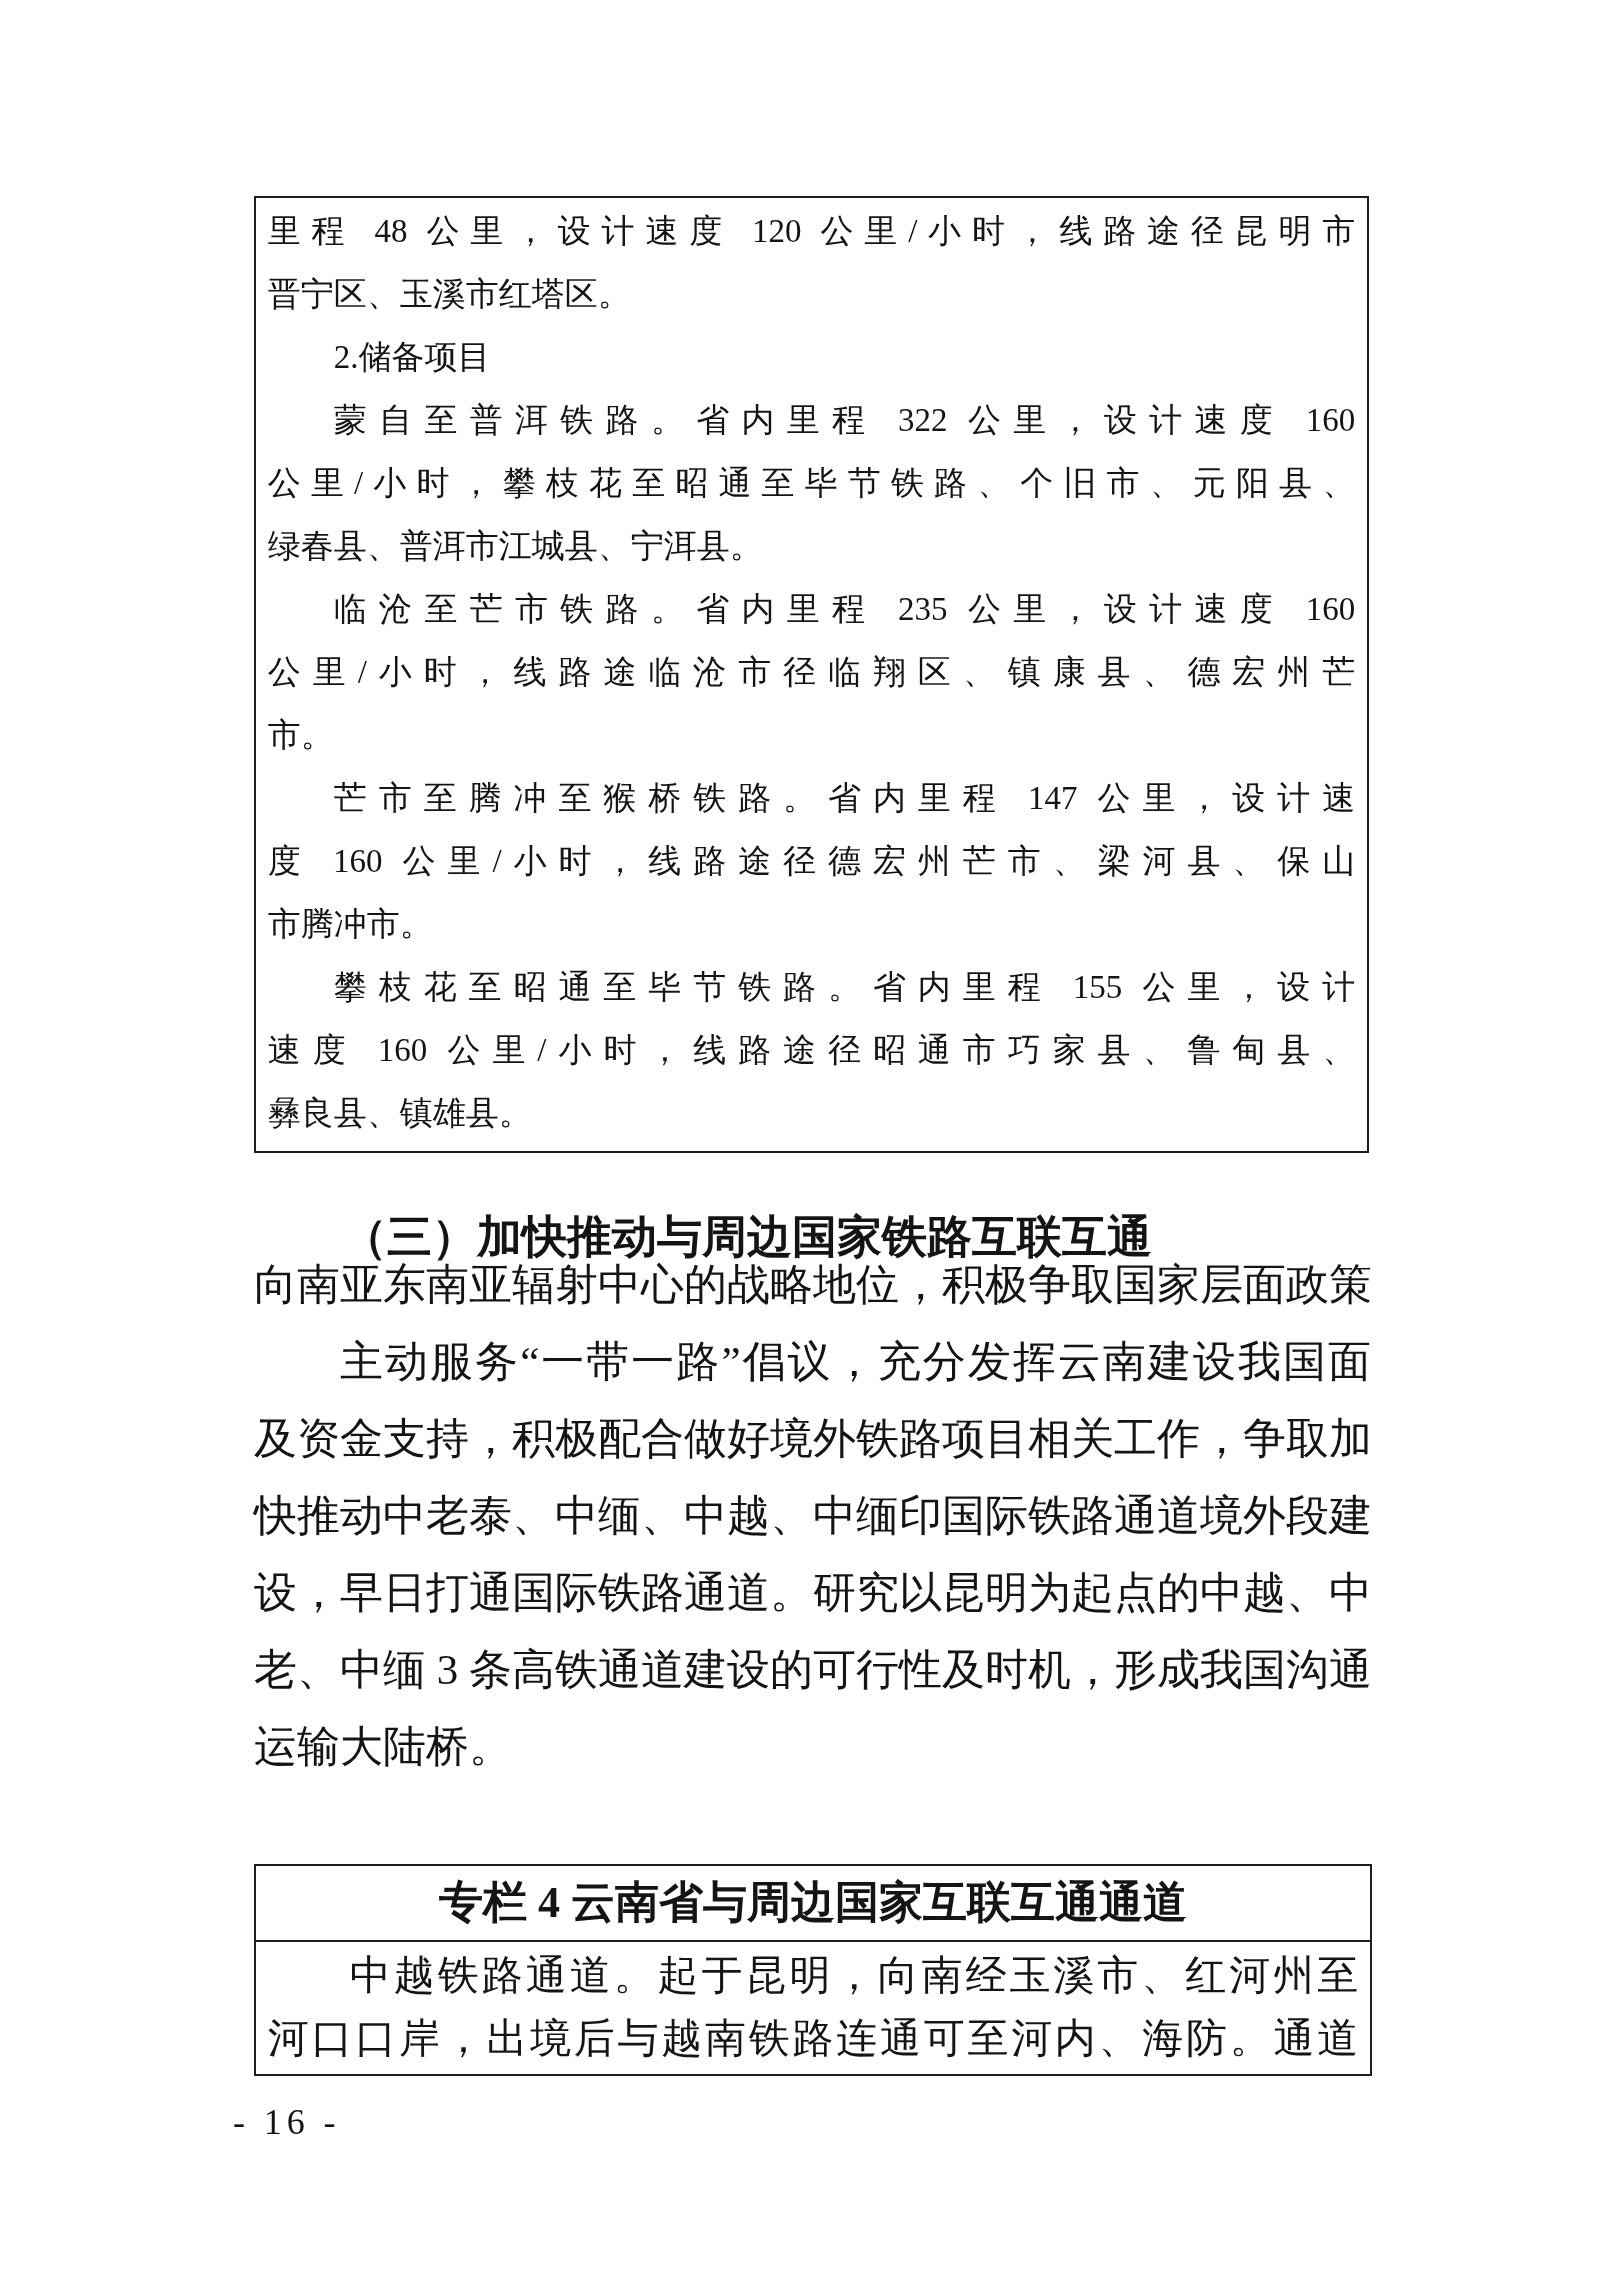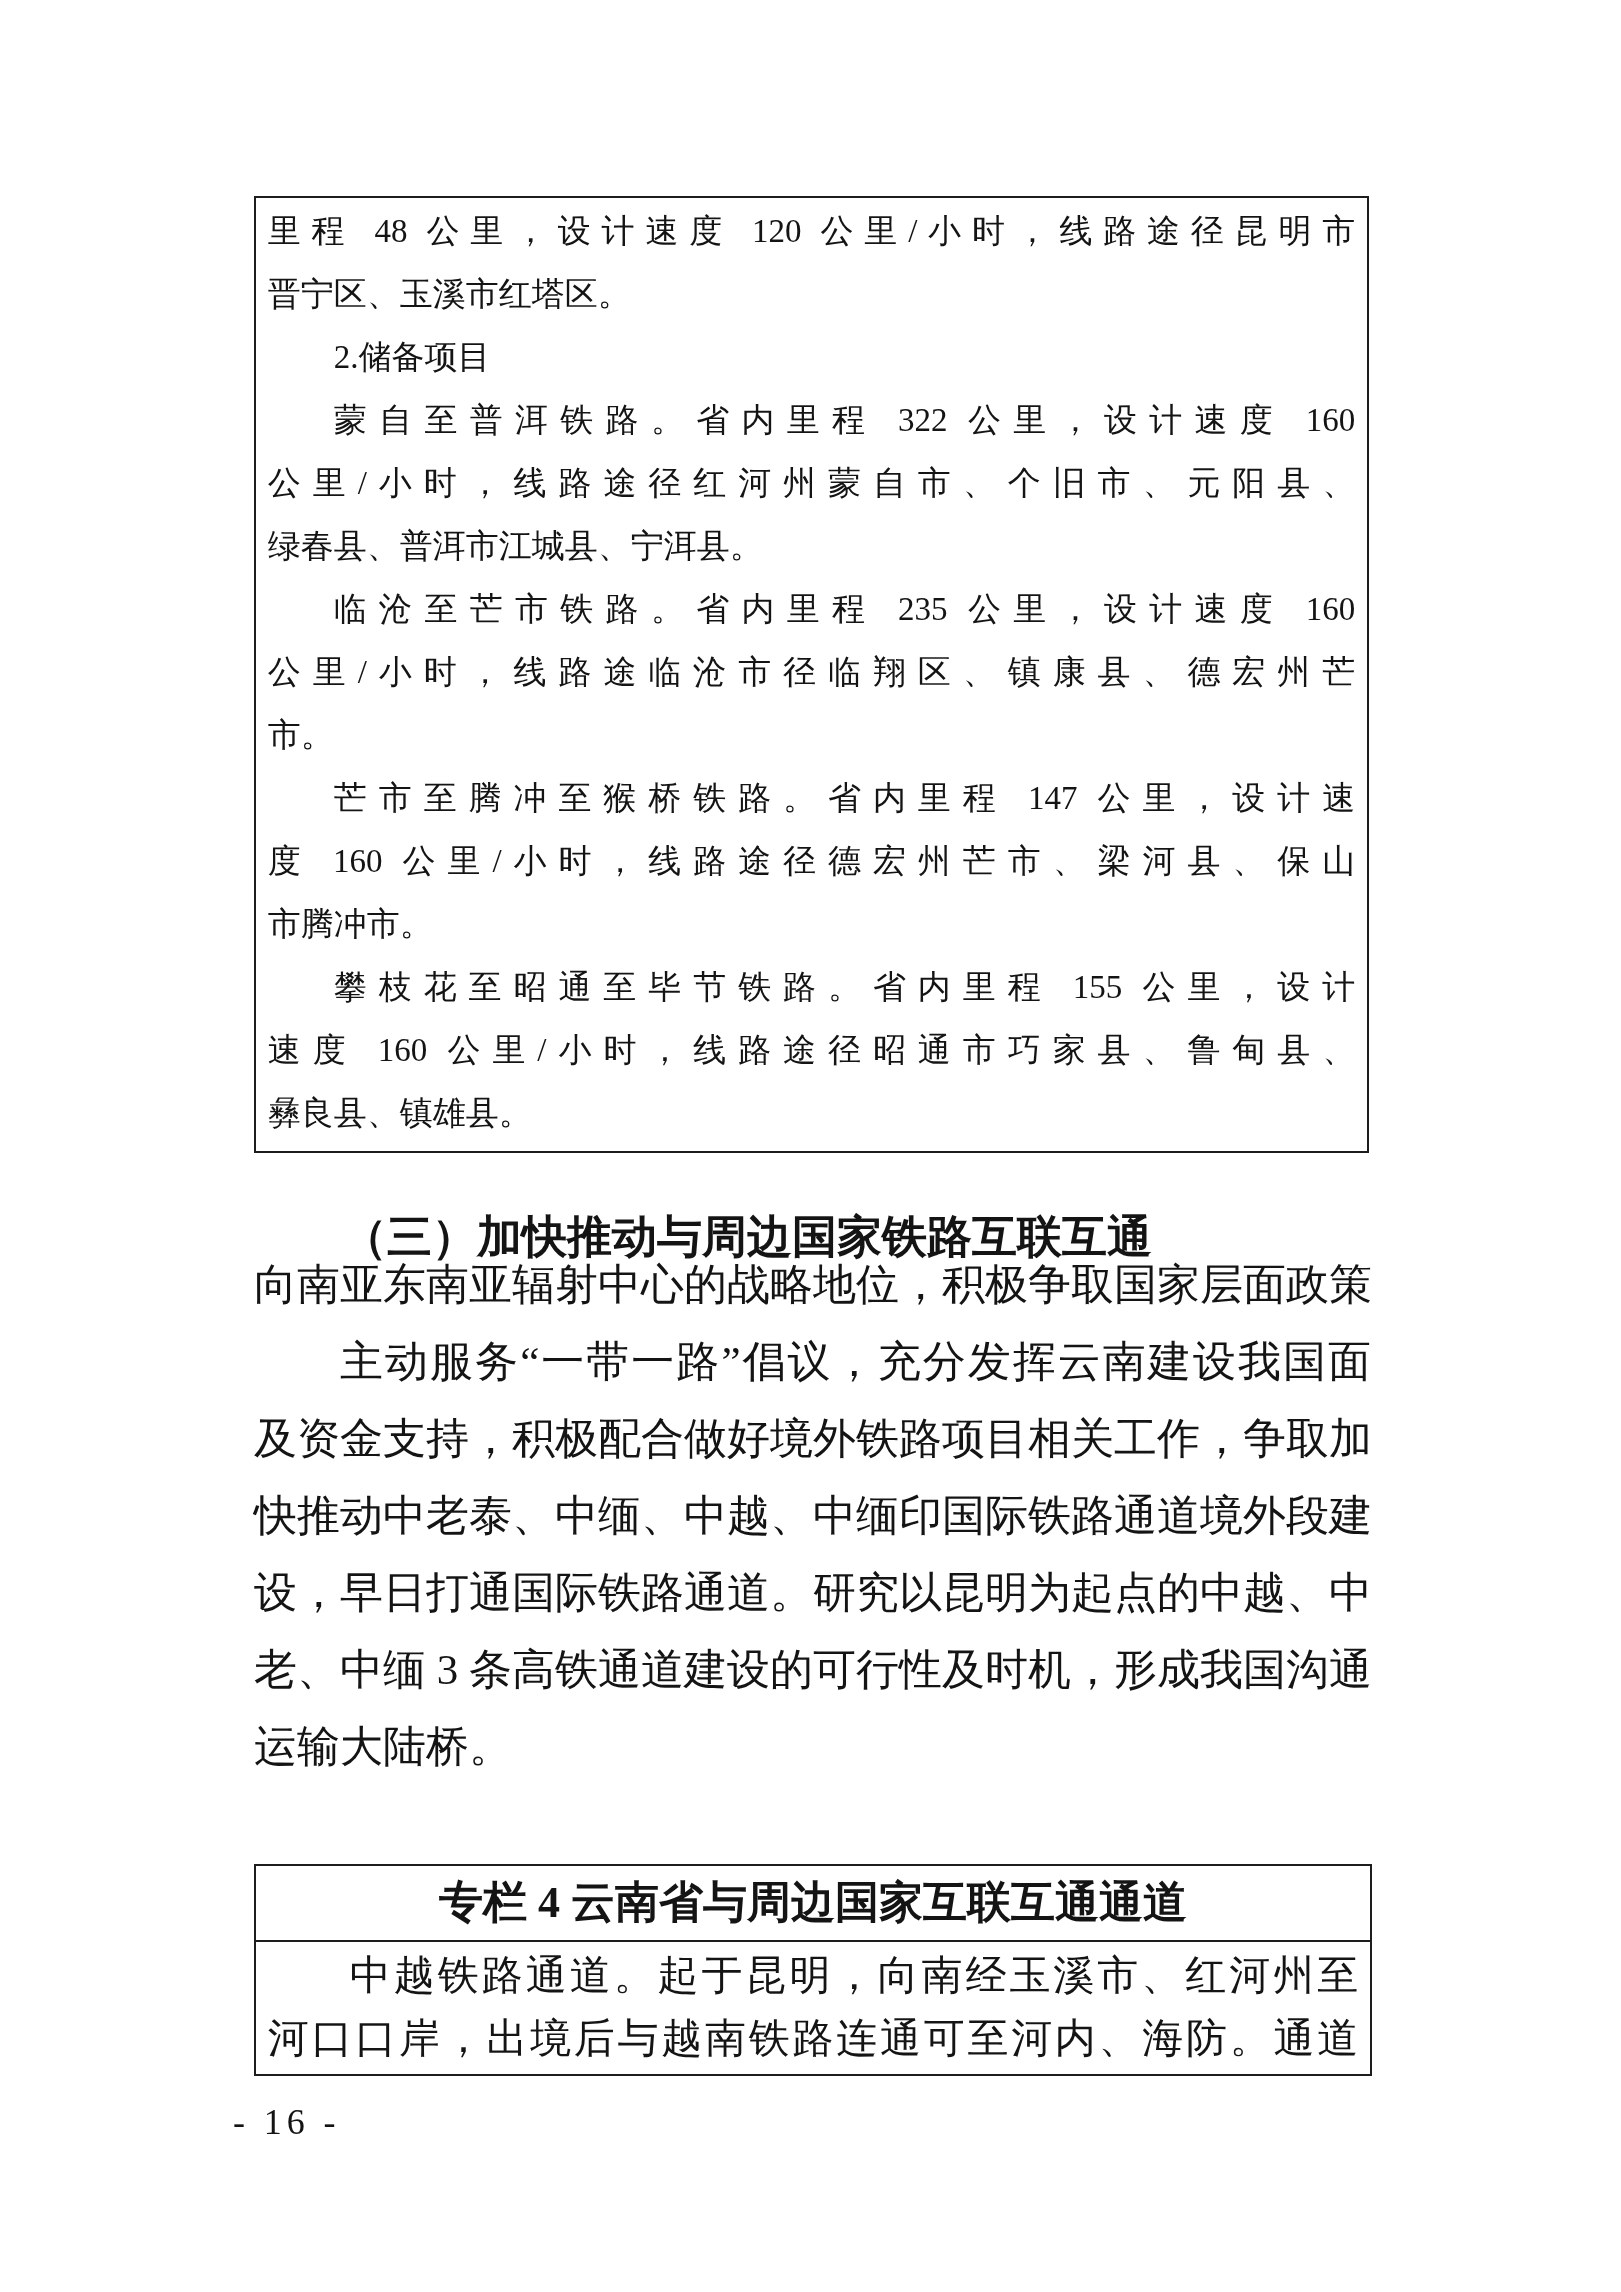--- a/index.html
+++ b/index.html
@@ -69,21 +69,21 @@
 </head>
 <body>
 
 <div class="page">
 
   <section class="box1">
     <div class="ln fill">里程 48 公里，设计速度 120 公里/小时，线路途径昆明市</div>
     <div class="ln end">晋宁区、玉溪市红塔区。</div>
     <div class="ln end indent">2.储备项目</div>
     <div class="ln fill indent">蒙自至普洱铁路。省内里程 322 公里，设计速度 160</div>
-    <div class="ln fill">公里/小时，线路途径红河州蒙自市、个旧市、元阳县、</div>
+    <div class="ln fill">公里/小时，攀枝花至昭通至毕节铁路、个旧市、元阳县、</div>
     <div class="ln end">绿春县、普洱市江城县、宁洱县。</div>
     <div class="ln fill indent">临沧至芒市铁路。省内里程 235 公里，设计速度 160</div>
     <div class="ln fill">公里/小时，线路途临沧市径临翔区、镇康县、德宏州芒</div>
     <div class="ln end">市。</div>
     <div class="ln fill indent">芒市至腾冲至猴桥铁路。省内里程 147 公里，设计速</div>
     <div class="ln fill">度 160 公里/小时，线路途径德宏州芒市、梁河县、保山</div>
     <div class="ln end">市腾冲市。</div>
     <div class="ln fill indent">攀枝花至昭通至毕节铁路。省内里程 155 公里，设计</div>
     <div class="ln fill">速度 160 公里/小时，线路途径昭通市巧家县、鲁甸县、</div>
     <div class="ln end">彝良县、镇雄县。</div>

